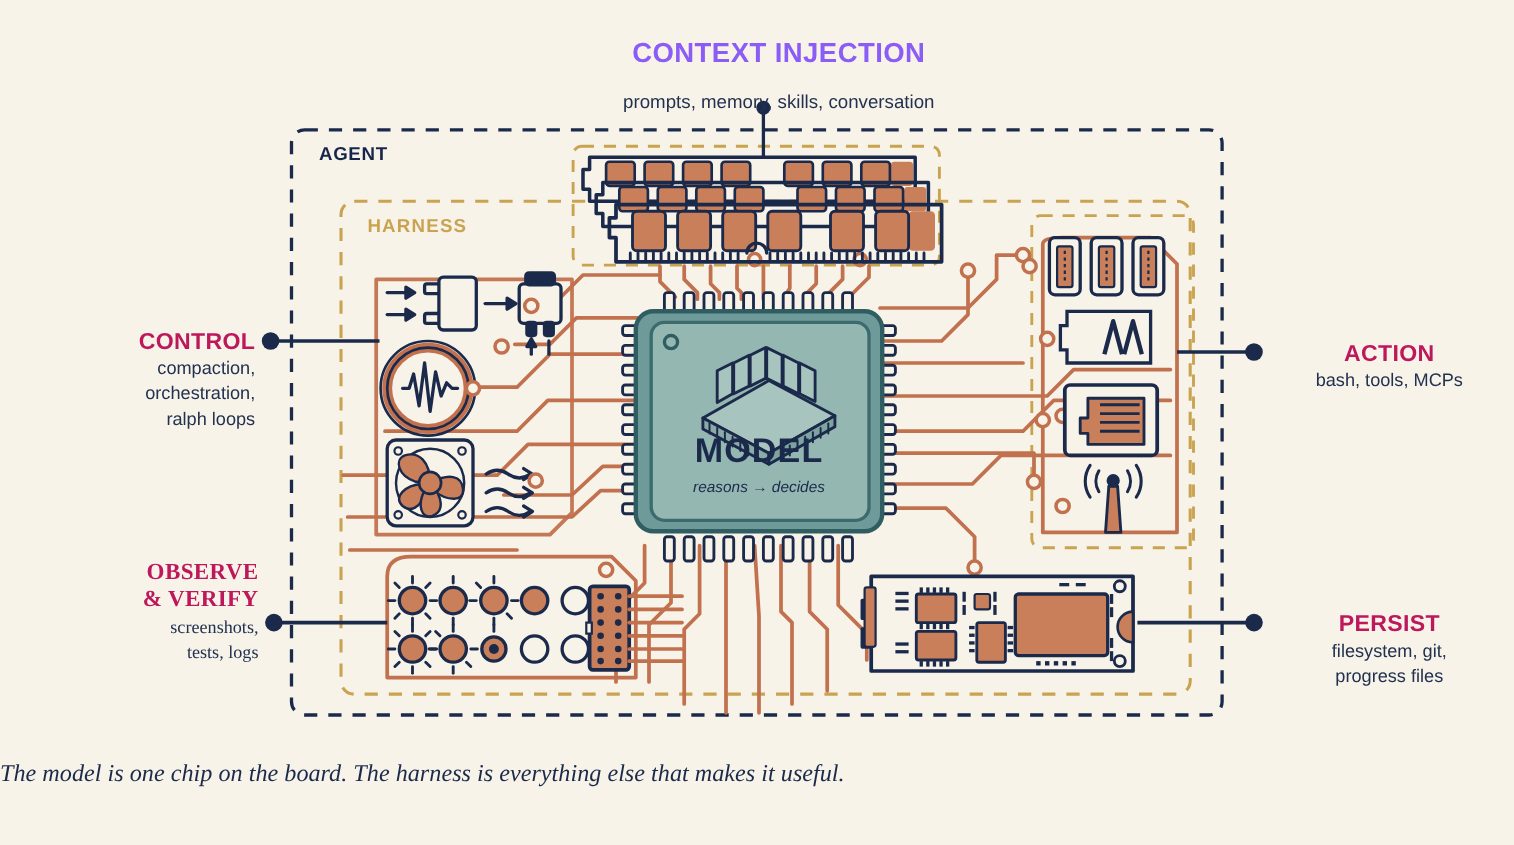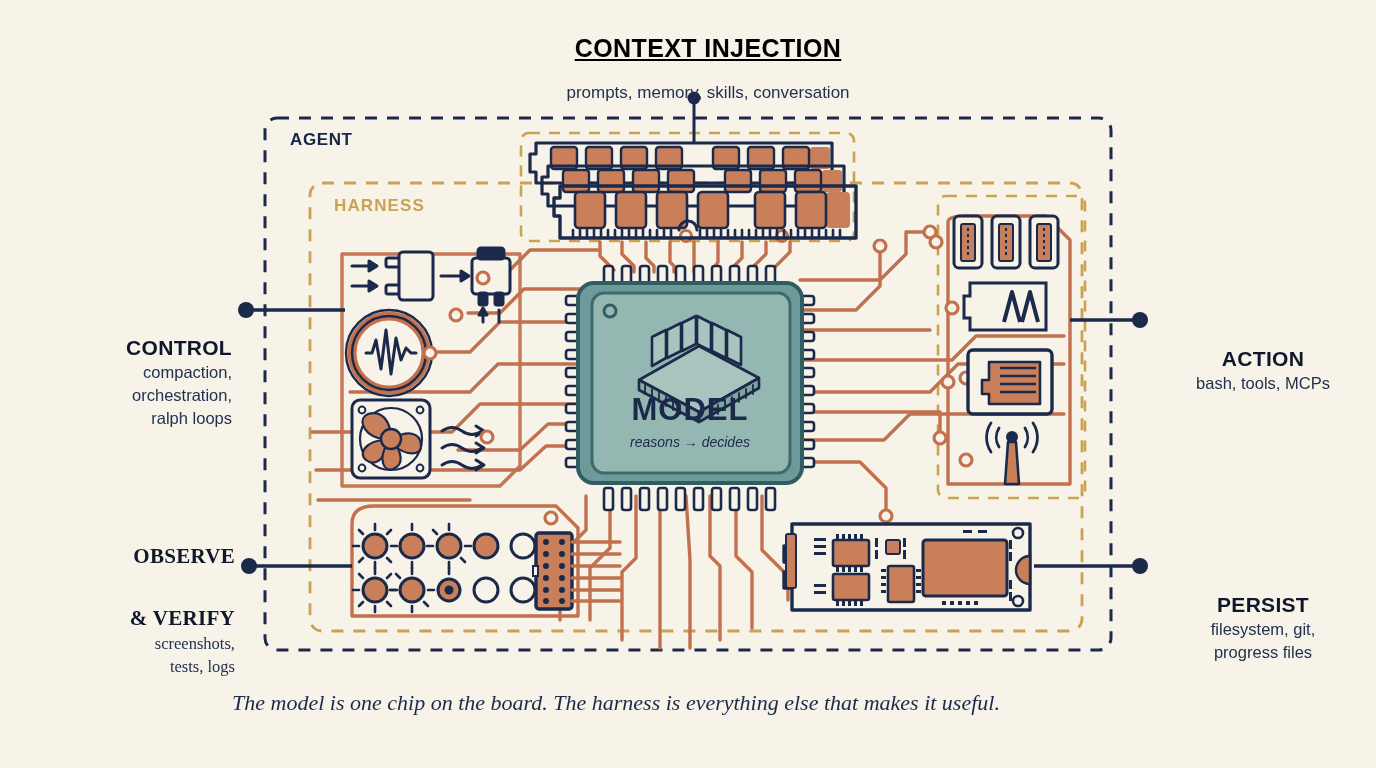--- a/index.html
+++ b/index.html
@@ -7,33 +7,33 @@
     width:1376px;height:768px;
     background:#f7f3e9;
     font-family:"Liberation Sans",sans-serif;
     overflow:hidden;
   }
   #stage{position:relative;width:1376px;height:768px;}
   #art{position:absolute;top:0;left:0;}
   .lbl{position:absolute;}
   .lbl .ttl{
     font-weight:bold;font-size:21px;letter-spacing:.3px;
-    color:#0f172a;line-height:25px;margin-top:37px;
+    color:#be185d;line-height:25px;
   }
   .lbl .sub{
     font-size:16.5px;color:#22314f;line-height:21px;margin-top:2px;
     font-weight:400;
   }
   .lbl.r-align{text-align:right;}
   .lbl.l-align{text-align:center;}
   #title-block{position:absolute;left:428px;top:33px;width:560px;text-align:center;}
-  #title-block .ttl{font-weight:bold;font-size:25px;letter-spacing:.4px;color:#000000;line-height:30px;text-decoration:underline;}
+  #title-block .ttl{font-weight:bold;font-size:25px;letter-spacing:.4px;color:#8b5cf6;line-height:30px;}
   #title-block .sub{font-size:17px;color:#22314f;line-height:22px;margin-top:19px;}
   #caption{
-    position:absolute;left:0;top:690px;width:1232px;text-align:center;
+    position:absolute;left:0;top:690px;width:1232px;
     font-family:"Liberation Serif",serif;font-style:italic;
     font-size:22px;color:#1b2a4a;
   }
   .boxlab{position:absolute;font-weight:bold;font-size:17px;letter-spacing:.6px;}
   #agent-label{left:290px;top:130px;color:#16254a;}
   #harness-label{left:334px;top:196px;color:#c9a350;letter-spacing:1.1px;font-weight:bold;}
 </style>
 </head>
 <body>
 

